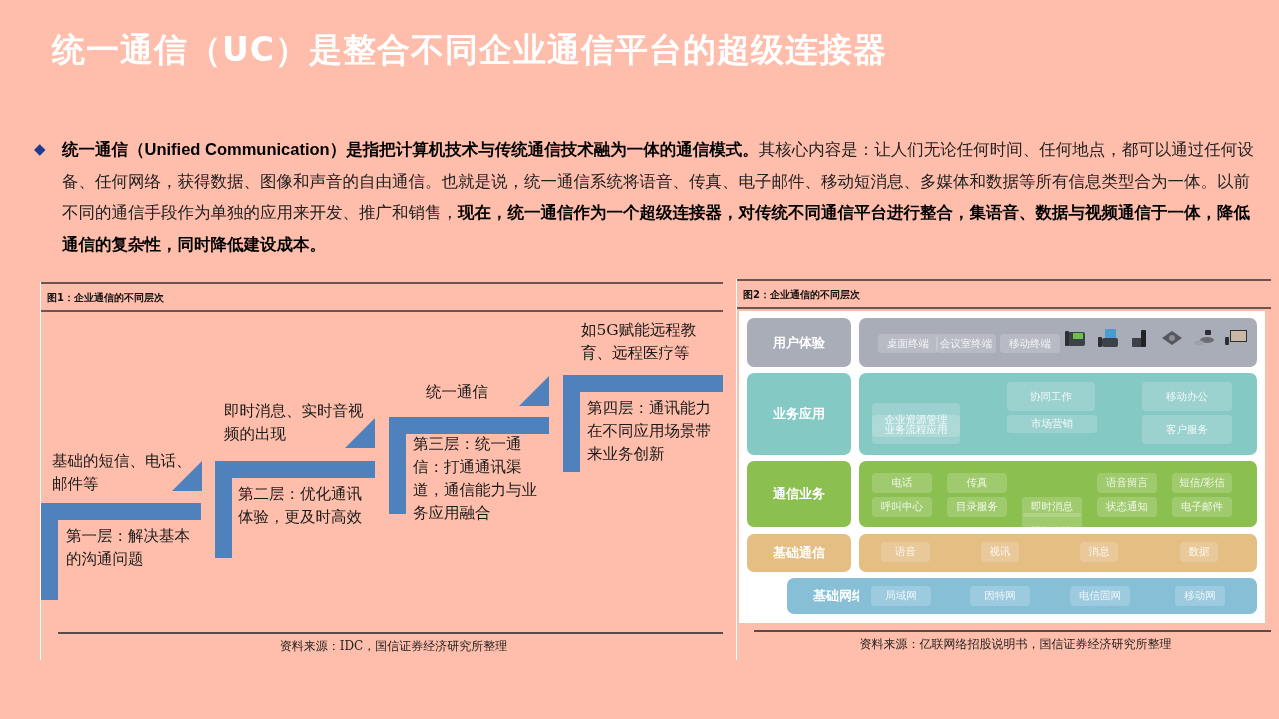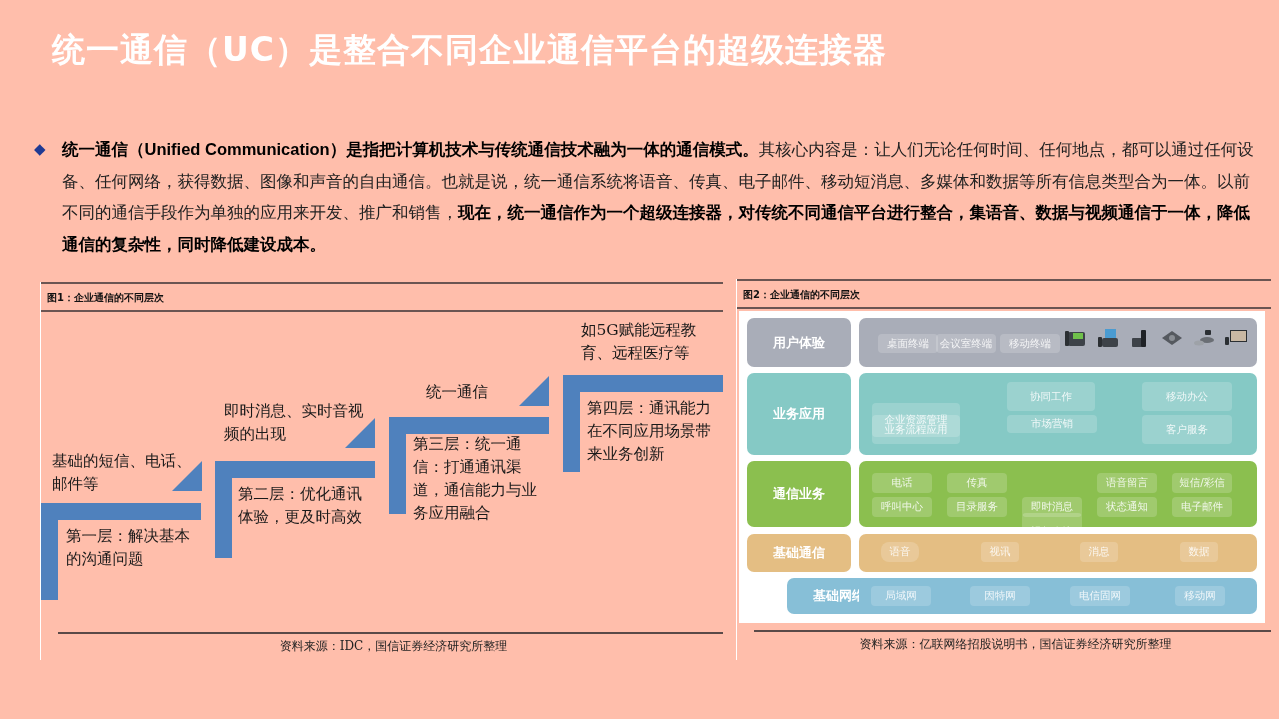--- a/index.html
+++ b/index.html
@@ -189,21 +189,21 @@
         <div class="chip" style="left:88px;top:36px;width:60px;height:20px;">目录服务</div>
         <div class="chip" style="left:163px;top:36px;width:60px;height:20px;">即时消息</div>
         <div class="chip" style="left:238px;top:36px;width:60px;height:20px;">状态通知</div>
         <div class="chip" style="left:313px;top:36px;width:60px;height:20px;">电子邮件</div>
       </div>
     </div>
 
     <div class="row" style="top:223px;height:38px;">
       <div class="head" style="background:#e4be83;">基础通信</div>
       <div class="body" style="background:#e4be83;">
-        <div class="chip" style="left:22px;top:8px;width:38px;height:20px;border-radius:8px;">语音</div>
+        <div class="chip" style="left:22px;top:8px;width:49px;height:20px;">语音</div>
         <div class="chip" style="left:122px;top:8px;width:38px;height:20px;">视讯</div>
         <div class="chip" style="left:221px;top:8px;width:38px;height:20px;">消息</div>
         <div class="chip" style="left:321px;top:8px;width:38px;height:20px;">数据</div>
       </div>
     </div>
 
     <div class="row" style="top:267px;height:36px;">
       <div class="head" style="background:#87bfd7;margin-left:40px;">基础网络</div>
       <div class="body" style="background:#87bfd7;">
         <div class="chip" style="left:12px;top:8px;width:60px;height:20px;">局域网</div>

